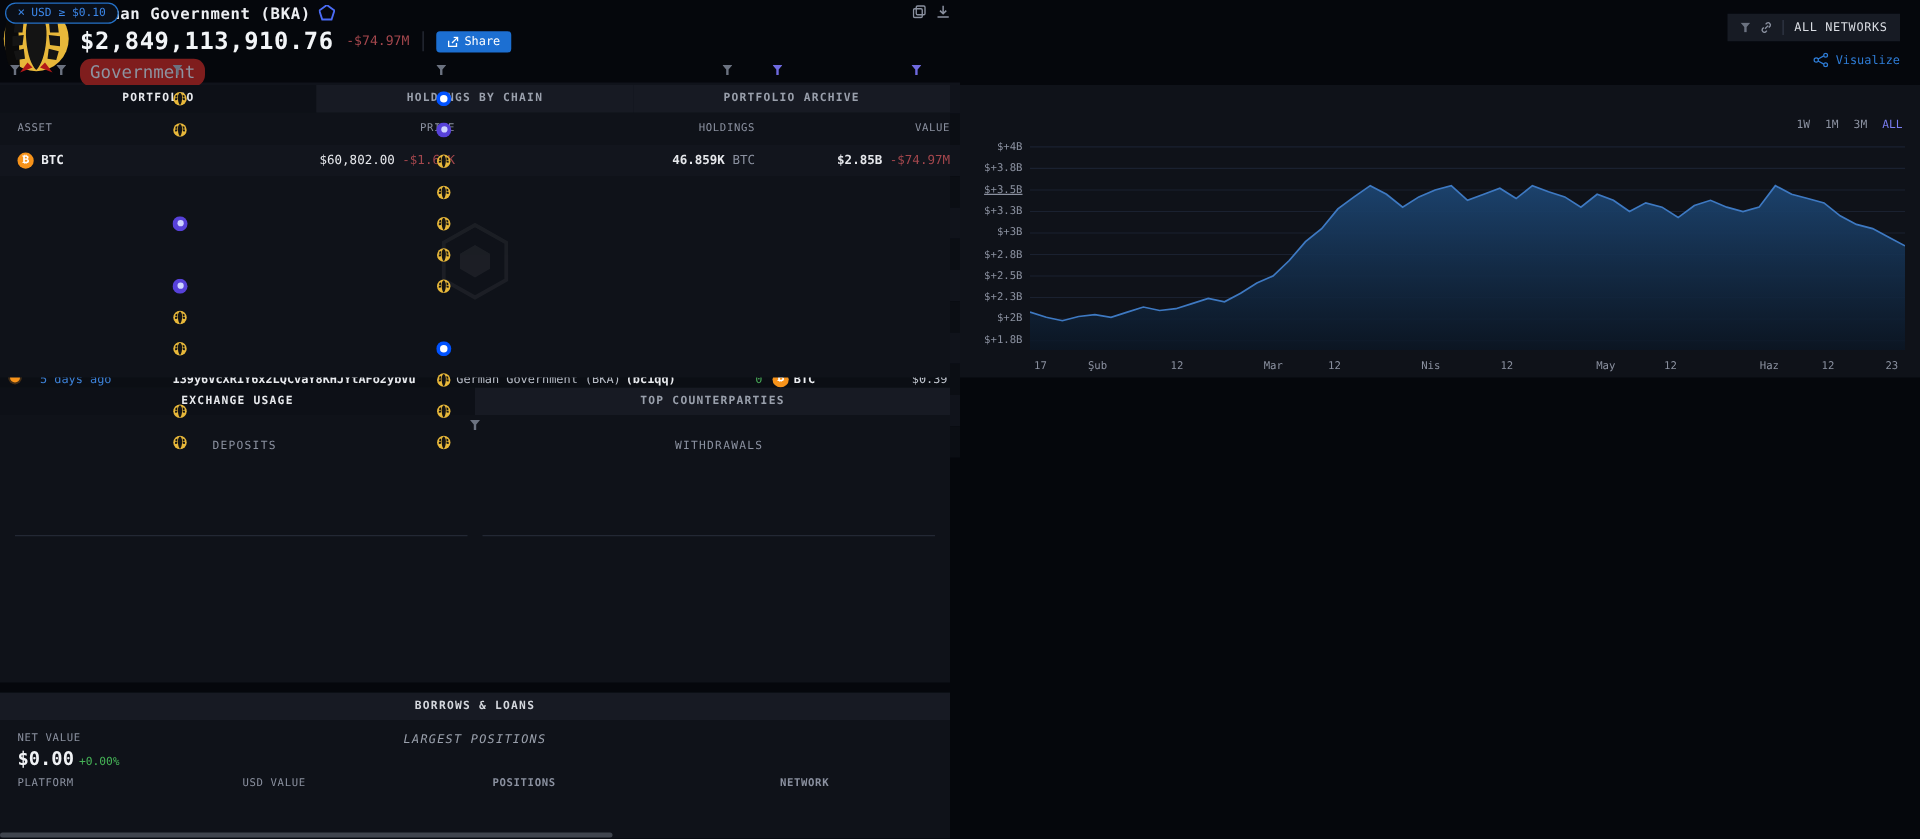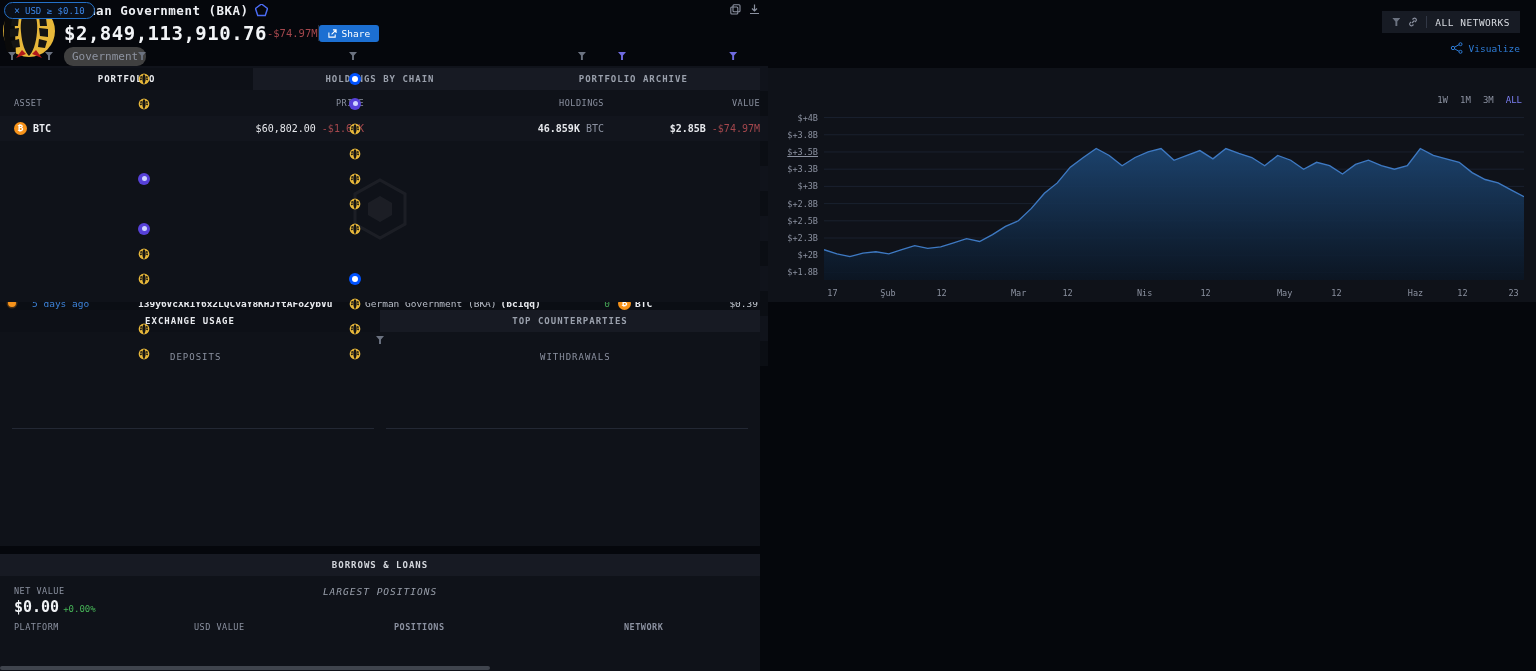--- a/index.html
+++ b/index.html
@@ -11,28 +11,28 @@
     position:relative;
   }
   .panel { background:#0f1219; position:absolute; overflow:hidden; }
 
   
   #header { position:absolute; left:0; top:0; width:1536px; height:64px; background:#05070c; }
   .logo { position:absolute; left:2px; top:2px; width:54px; height:58px; }
   .title-row { position:absolute; left:64px; top:3px; display:flex; align-items:center; gap:6px; }
   .entity-title { font-size:12.5px; font-weight:bold; letter-spacing:.5px; color:#eceef2; }
   .badge { width:13px; height:13px; }
-  .balance-row { position:absolute; left:64px; top:22px; display:flex; align-items:center; }
+  .balance-row { position:absolute; left:64px; top:22px; display:flex; align-items:center; gap:10px; }
   .balance { font-size:19px; font-weight:bold; letter-spacing:.5px; color:#f2f4f7; }
   .balance-change { font-size:10.5px; color:#a4474d; }
   .vdiv { width:1px; height:16px; background:#2a2f3a; }
   .share-btn { display:flex; align-items:center; gap:5px; background:#1c6fd2; color:#fff;
     border:none; border-radius:3px; font-size:9.5px; padding:3px 9px; font-family:inherit; cursor:pointer; }
-  .tag { position:absolute; left:64px; top:47px; background:#404040; color:#8d93a0;
-    font-size:11px; padding:3px 8px; border-radius:9px; }
+  .tag { position:absolute; left:64px; top:47px; background:#7f1d1d; color:#8d93a0;
+    font-size:14px; padding:3px 8px; border-radius:9px; }
   .networks-pill { position:absolute; right:16px; top:11px; display:flex; align-items:center; gap:8px;
     background:#171b24; border-radius:0; padding:5px 10px; color:#d9dce2; font-size:9.5px; letter-spacing:.5px; cursor:pointer; }
   .networks-pill .sep { width:1px; height:12px; background:#323846; }
   .visualize { position:absolute; right:16px; top:42px; display:flex; align-items:center; gap:5px;
     color:#2e7cd6; font-size:9.5px; cursor:pointer; }
 
   
   .tabbar { display:grid; width:100%; height:22px; }
   .tabbar .tab { display:flex; align-items:center; justify-content:center; gap:6px;
     background:#171a23; color:#9aa0ac; font-size:9px; letter-spacing:1px; font-weight:bold; cursor:pointer; }
@@ -267,21 +267,21 @@
       <span class="ylab" style="top: 101.185px;">$+3.3B</span>
       <span class="ylab" style="top: 118.395px;">$+3B</span>
       <span class="ylab" style="top: 135.605px;">$+2.8B</span>
       <span class="ylab" style="top: 152.815px;">$+2.5B</span>
       <span class="ylab" style="top: 170.025px;">$+2.3B</span>
       <span class="ylab" style="top: 187.235px;">$+2B</span>
       <span class="ylab" style="top: 204.444px;">$+1.8B</span>
     </div>
   <div id="chart-xlabels">
       <span class="xlab" style="left: 64.4px;">17</span>
-      <span class="xlab" style="left: 120px;">Şub</span>
+      <span class="xlab" style="left: 110px;">Şub</span>
       <span class="xlab" style="left: 173.6px;">12</span>
       <span class="xlab" style="left: 250.6px;">Mar</span>
       <span class="xlab" style="left: 299.6px;">12</span>
       <span class="xlab" style="left: 376.6px;">Nis</span>
       <span class="xlab" style="left: 437.5px;">12</span>
       <span class="xlab" style="left: 516.6px;">May</span>
       <span class="xlab" style="left: 568.4px;">12</span>
       <span class="xlab" style="left: 647.5px;">Haz</span>
       <span class="xlab" style="left: 694.4px;">12</span>
       <span class="xlab" style="left: 745.5px;">23</span>

